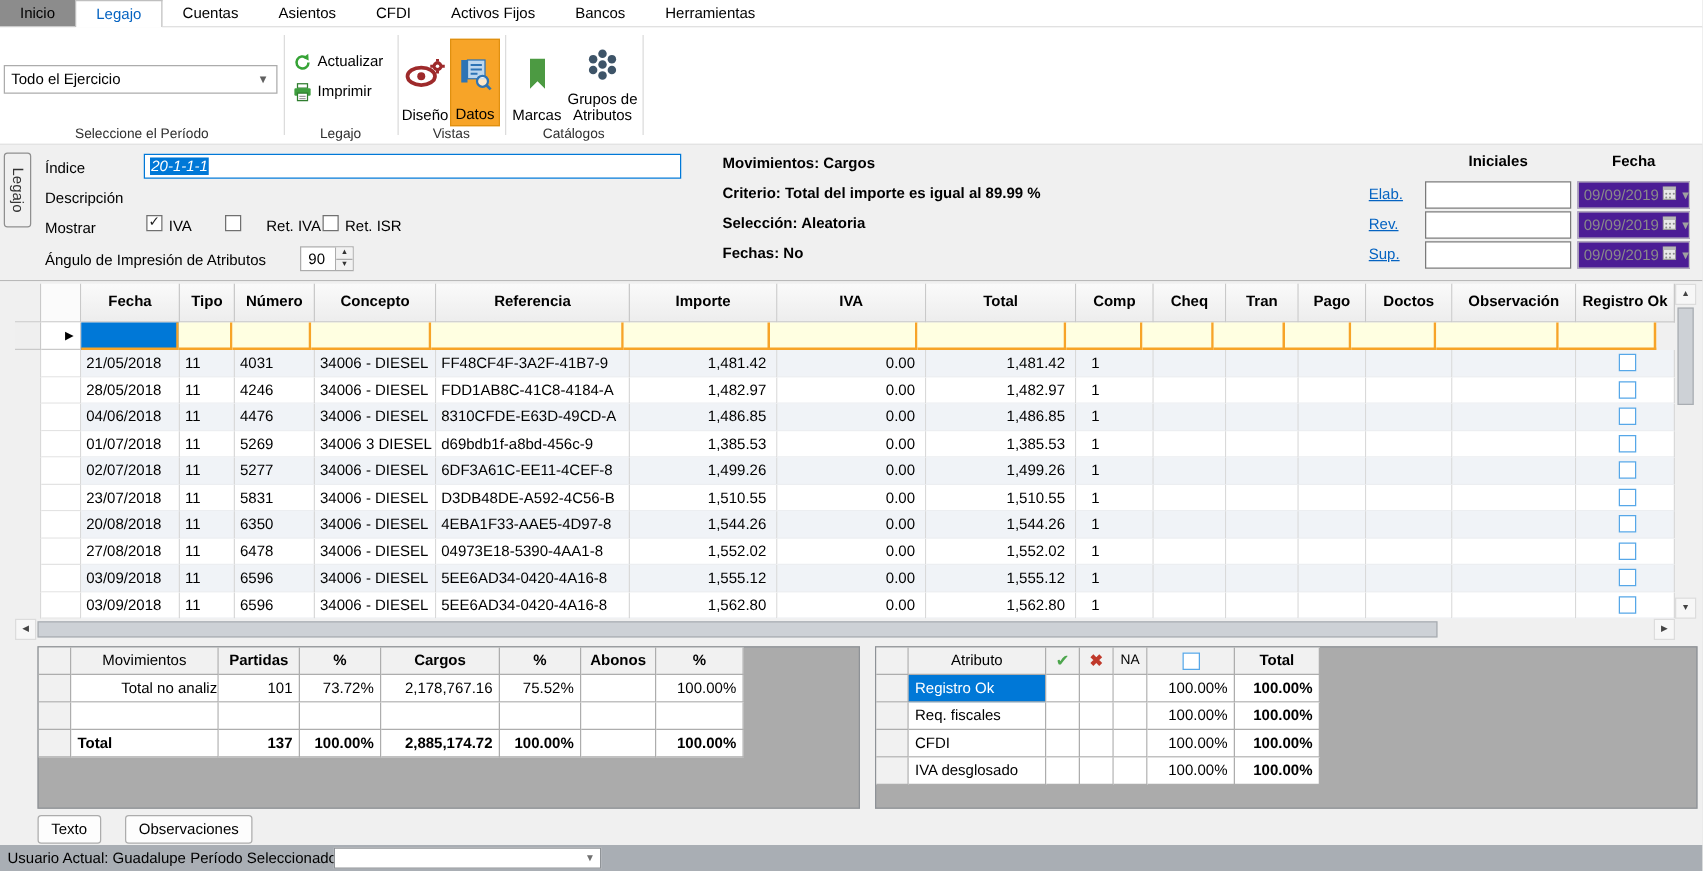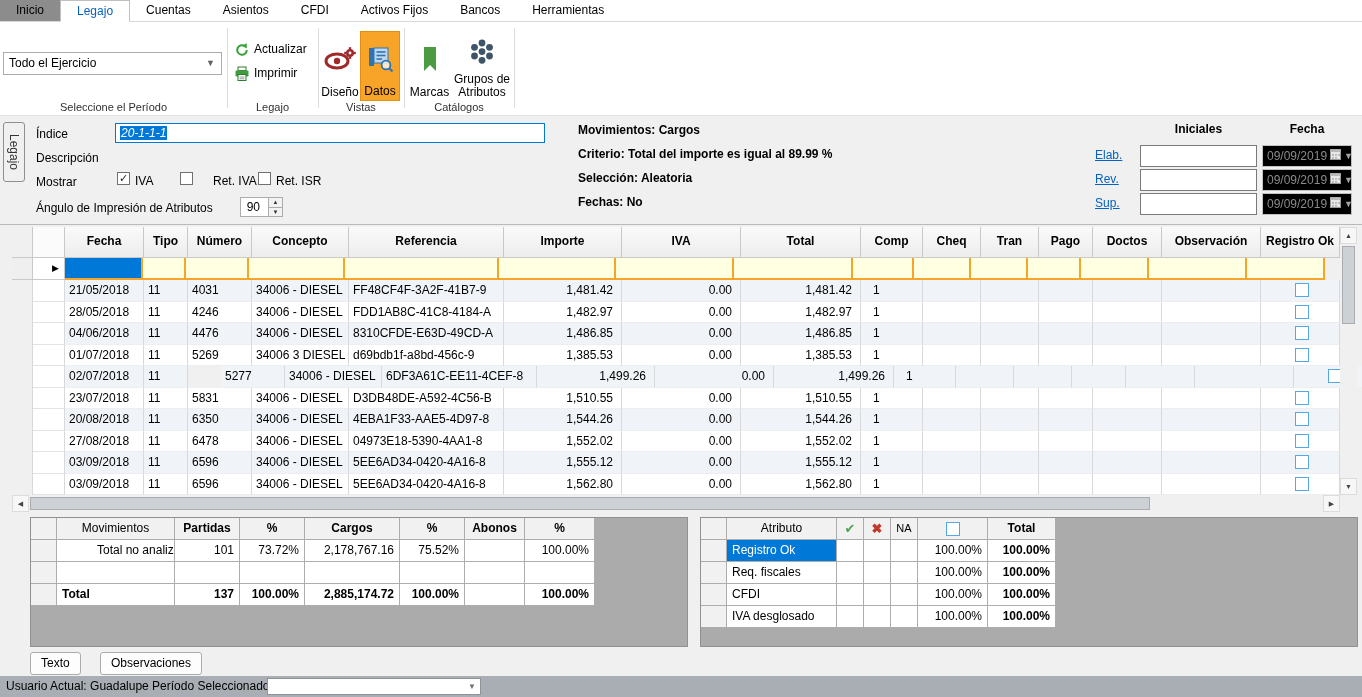--- a/index.html
+++ b/index.html
@@ -45,21 +45,21 @@
          font-size:11px; line-height:11px; text-align:center; color:#222; }
   .spin { position:absolute; width:43px; height:20px; background:#FFF; border:1px solid #ACACAC; display:flex; }
   .spin .num { flex:1; line-height:18px; padding-left:4px; }
   .spin .btns { width:14px; border-left:1px solid #ACACAC; display:flex; flex-direction:column; }
   .spin .btns div { flex:1; background:#F2F2F2; font-size:6px; line-height:8px; text-align:center; color:#333; }
   .spin .btns div:first-child { border-bottom:1px solid #ACACAC; }
   .infoline { position:absolute; left:578px; font-weight:bold; height:16px; line-height:16px; }
   .signhdr { position:absolute; top:6px; font-weight:bold; text-align:center; }
   .slink { position:absolute; color:#0563C1; text-decoration:underline; height:16px; line-height:16px; cursor:pointer; }
   .sinput { position:absolute; width:117px; height:22px; background:#FFF; border:1px solid #7A7A7A; }
-  .sdate { position:absolute; width:90px; height:22px; background:#000000; border:1px solid #C2C2C2;
+  .sdate { position:absolute; width:90px; height:22px; background:#4c1d95; border:1px solid #C2C2C2;
            color:#8A8A8A; display:flex; align-items:center; padding:0 4px; gap:3px; }
   .sdate .dt { flex:1; }
   .sdate .caret { color:#A0A0A0; font-size:9px; }
 
   
   .gridwrap { position:absolute; left:0; top:225px; width:1362px; height:288px; background:#F0F0F0; }
   .grow { position:absolute; left:12px; display:flex; }
   .gc { flex:none; border-right:1px solid #D9D9D9; overflow:hidden; white-space:nowrap; }
   .ghrow { top:2px; height:31px; }
   .ghc { background:linear-gradient(#FAFAFA,#EDEDED); border-right:1px solid #C9C9C9;
@@ -425,21 +425,21 @@
           <div class="gc dc stripe dcell" style="width: 99px;"></div>
           <div class="gc dc stripe dcell" style="width: 79px;">
             <span class="rcb"></span>
           </div>
         </div>
         <div class="drow odd">
           <div class="gc dc colA" style="width: 21px;"></div>
           <div class="gc dc colB" style="width: 32px;"></div>
           <div class="gc dc stripe dcell" style="width: 79px;">02/07/2018</div>
           <div class="gc dc stripe dcell" style="width: 44px;">11</div>
-          <div class="gc dc stripe dcell" style="width: 64px; margin-left: 33px;">5277</div>
+          <div class="gc dc stripe dcell" style="width: 64px;">5277</div>
           <div class="gc dc stripe dcell" style="width: 97px;">34006 - DIESEL</div>
           <div class="gc dc stripe dcell" style="width: 155px;">6DF3A61C-EE11-4CEF-8</div>
           <div class="gc dc stripe dcell num" style="width: 118px;">1,499.26</div>
           <div class="gc dc stripe dcell num" style="width: 119px;">0.00</div>
           <div class="gc dc stripe dcell num" style="width: 120px;">1,499.26</div>
           <div class="gc dc stripe dcell" style="width: 62px; padding-left: 12px;">1</div>
           <div class="gc dc stripe dcell" style="width: 58px;"></div>
           <div class="gc dc stripe dcell" style="width: 58px;"></div>
           <div class="gc dc stripe dcell" style="width: 54px;"></div>
           <div class="gc dc stripe dcell" style="width: 69px;"></div>

